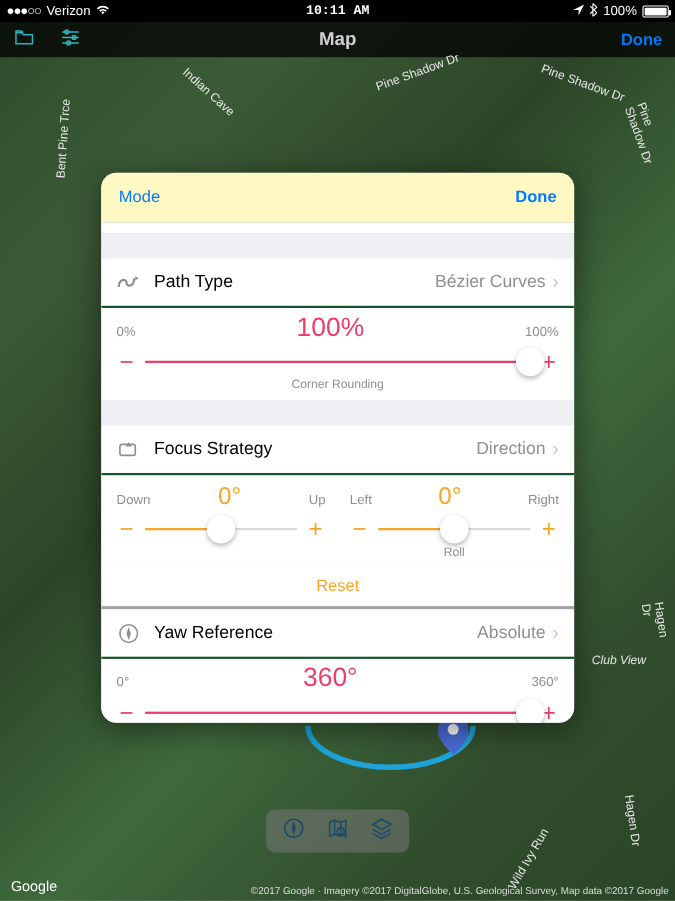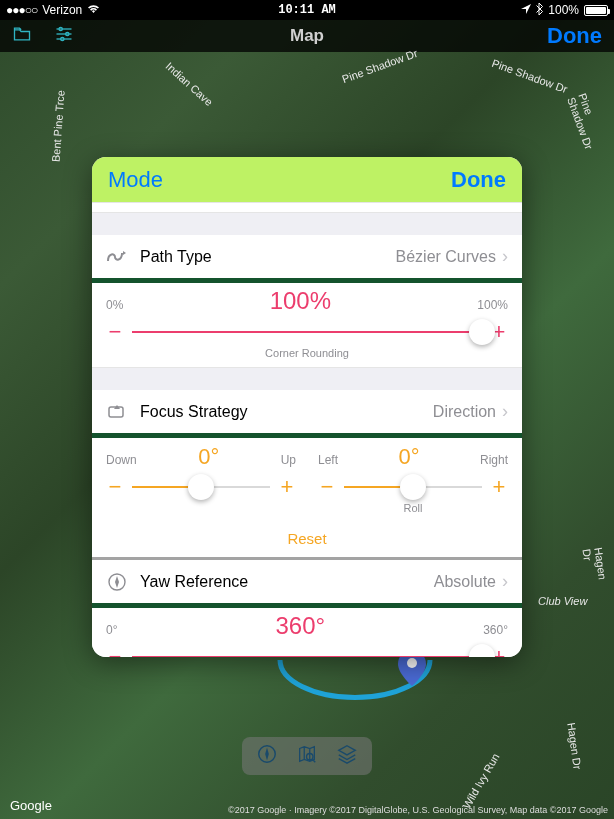--- a/index.html
+++ b/index.html
@@ -52,35 +52,35 @@
   .pill-icon { width:22px; height:22px; }
 
   
   .modal {
     position:absolute; left:92px; right:92px; top:157px; height:500px;
     background:#f7f7f7; border-radius:14px; overflow:hidden;
     box-shadow:0 6px 28px rgba(0,0,0,0.45);
     display:flex; flex-direction:column;
   }
   .modal-header {
-    background:#bef264; height:46px;
+    background:#fef9c3; height:46px;
     display:flex; justify-content:space-between; align-items:center;
     padding:0 16px; border-bottom:1px solid #e5e5e5;
   }
   .modal-header .title { position:absolute; left:0; right:0; text-align:center; font-weight:600; color:#000; font-size:17px; }
-  .modal-link { color:#007aff; font-size:22px; position:relative; z-index:2; }
+  .modal-link { color:#007aff; font-size:15px; position:relative; z-index:2; }
   .modal-done { font-weight:600; }
 
   .modal-body { flex:1; overflow:hidden; }
   .section-gap { height:22px; background:#efeff4; }
   .sliver { height:10px; background:#fff; border-bottom:1px solid #e5e5e5; }
 
   .row {
     background:#fff; padding:11px 14px; position:relative;
-    display:flex; align-items:center; border-bottom:5px solid #14532d;
+    display:flex; align-items:center; border-bottom:2px solid #14532d;
   }
   .row-icon { width:22px; margin-right:12px; color:#8e8e93; display:flex; align-items:center; justify-content:center; }
   .row-label { flex:1; color:#000; font-size:16px; }
   .row-value { color:#8e8e93; font-size:16px; margin-right:6px; }
   .chevron { color:#c7c7cc; font-size:18px; }
 
   .slider-block { background:#fff; padding:4px 14px 8px 14px; border-bottom:1px solid #e5e5e5; }
   .slider-title-row { display:flex; justify-content:space-between; align-items:baseline; font-size:12px; color:#8e8e93; }
   .big-value { font-size:24px; font-weight:400; text-align:center; flex:1; }
   .pink { color:#ec3d6d; }

